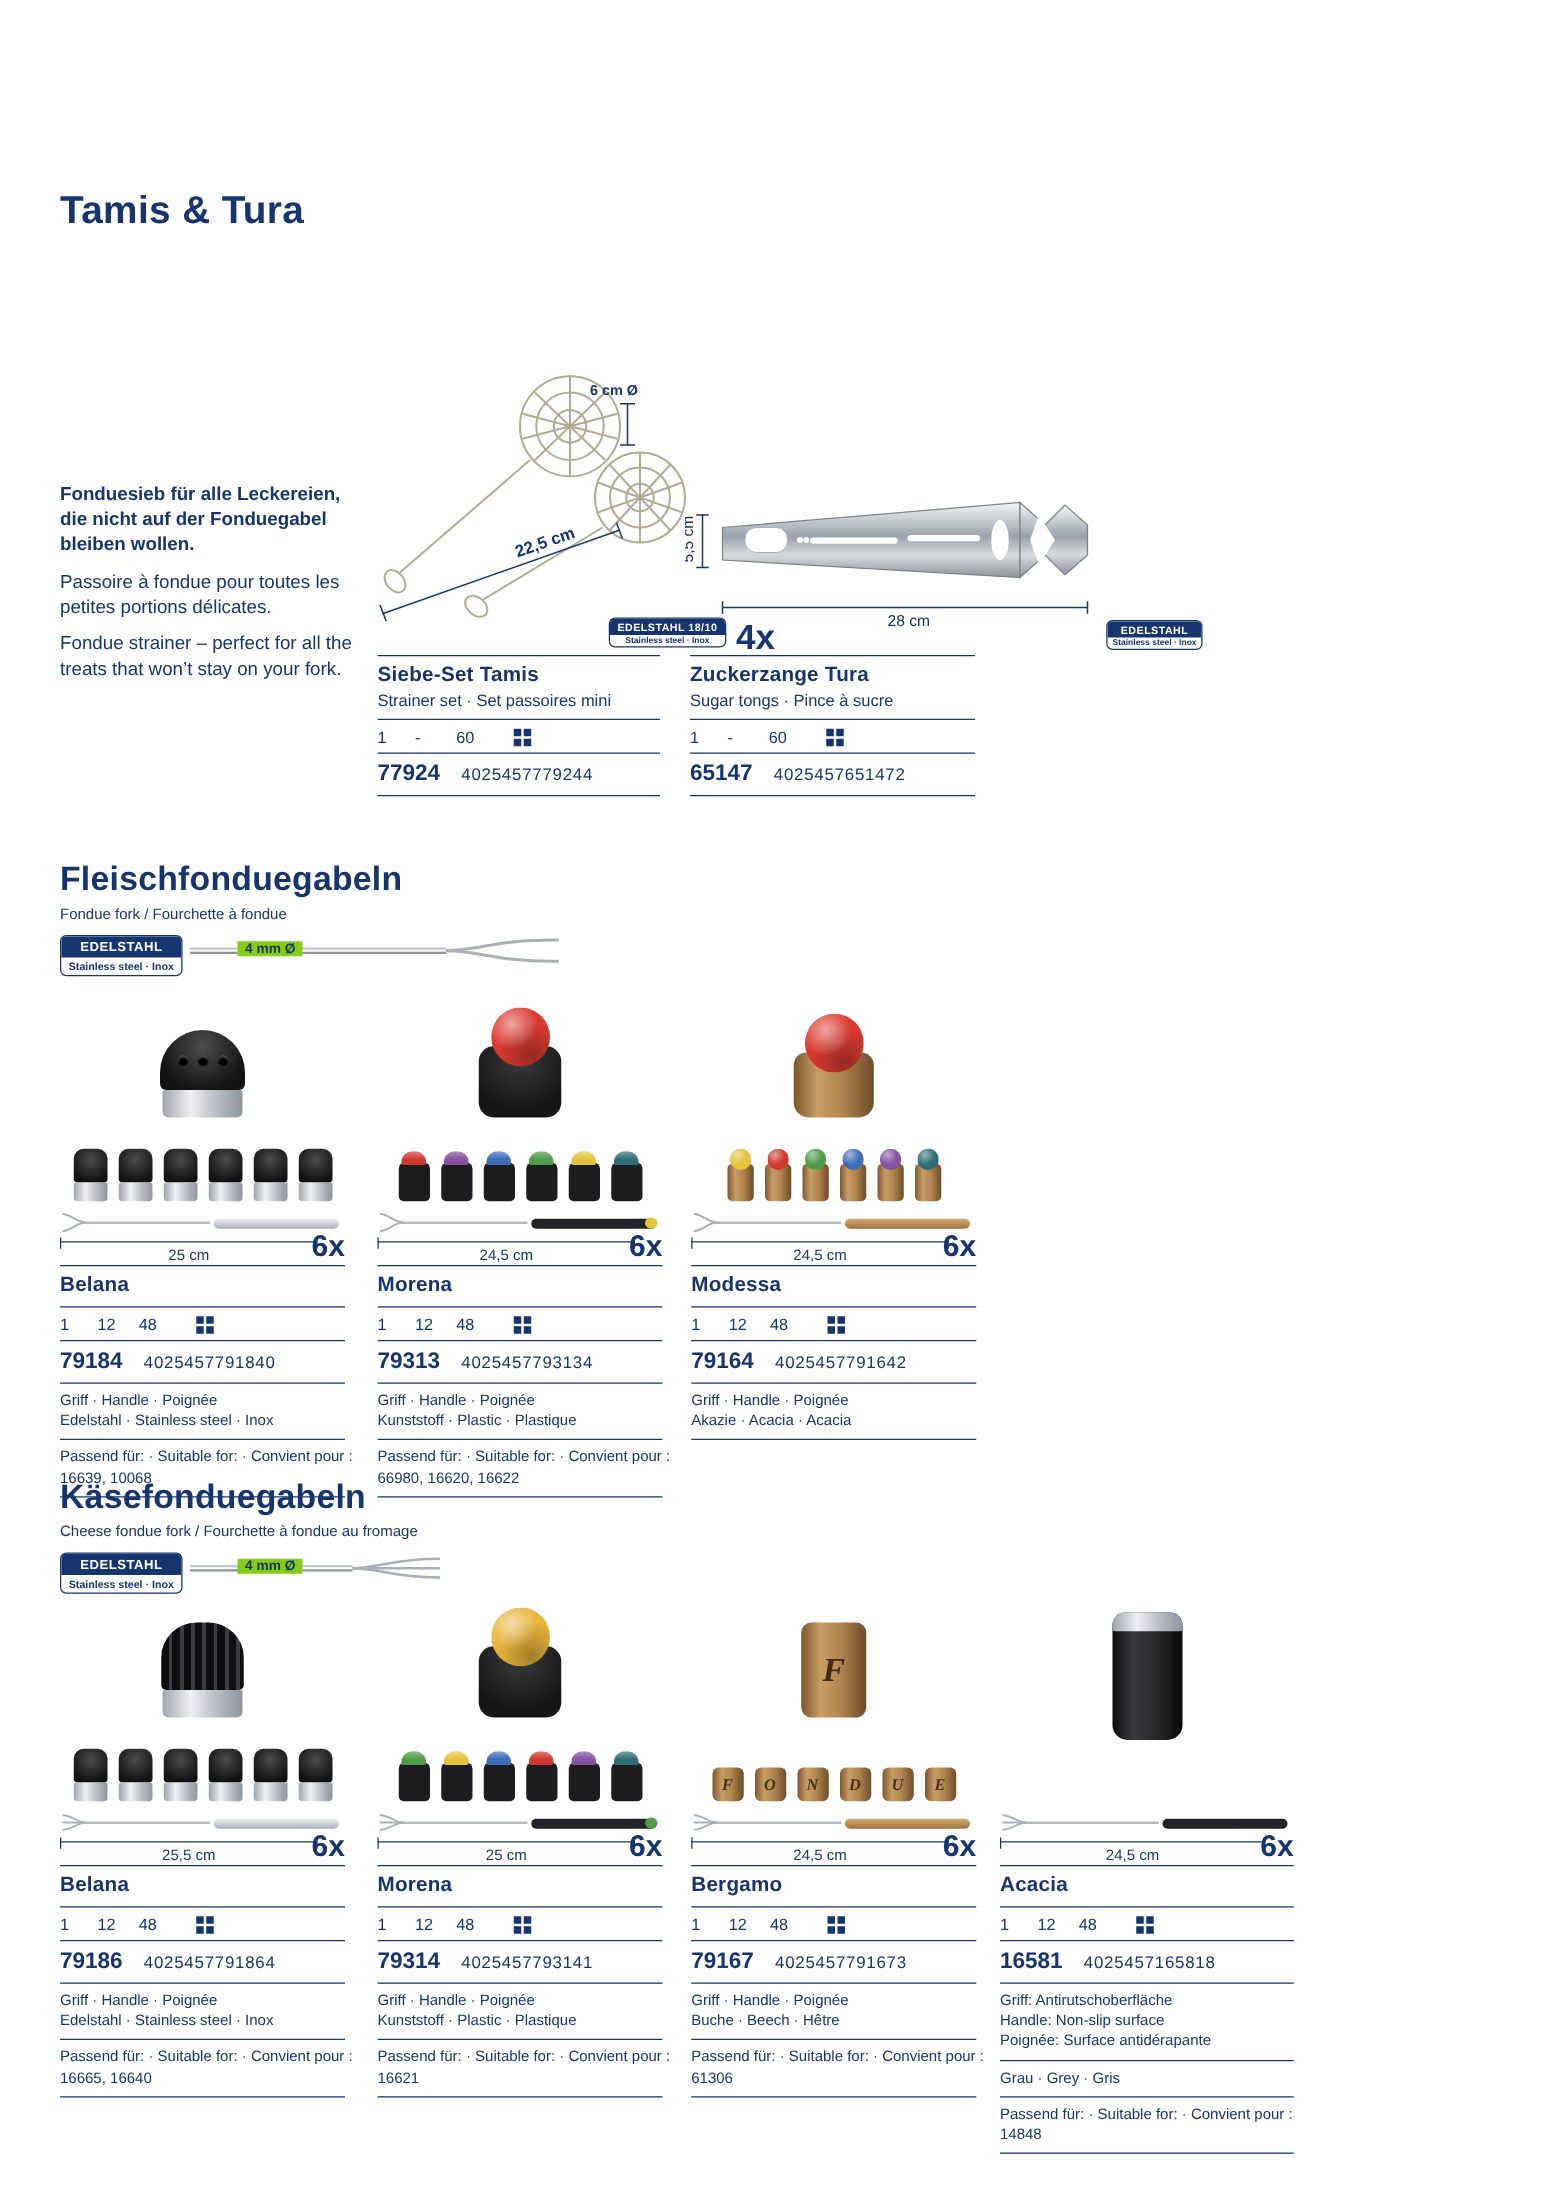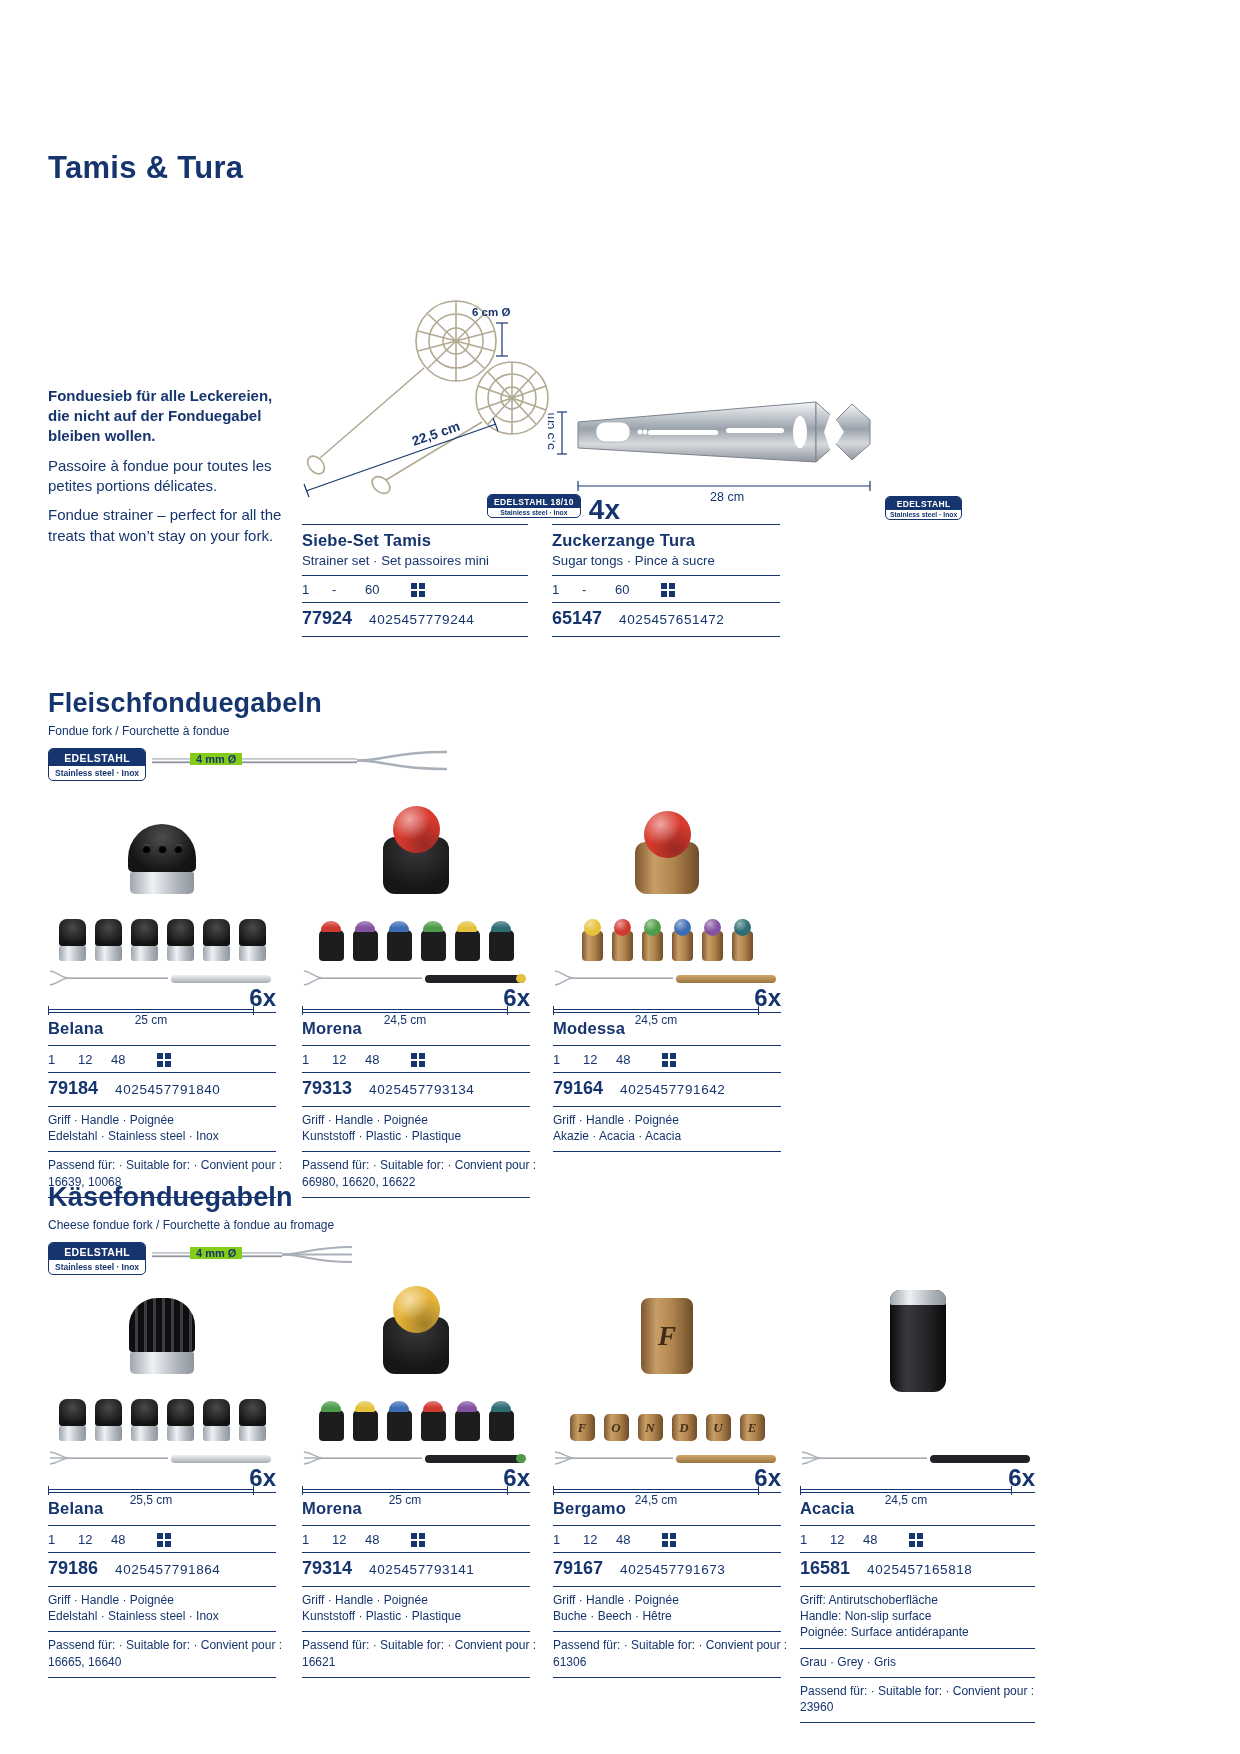--- a/index.html
+++ b/index.html
@@ -56,21 +56,21 @@
   .mini{display:inline-flex;flex-direction:column;align-items:center}
   .fork{position:relative;height:17px;margin-top:9px}
   .tines{position:absolute;left:1px;top:0}
   .f-shaft{position:absolute;left:20px;right:108px;top:7px;height:2.4px;background:linear-gradient(#d7dadd,#959ba3)}
   .f-handle{position:absolute;right:5px;top:4.5px;width:100px;height:8px;border-radius:4px}
   .h-steel{background:linear-gradient(#eef0f3,#a9aeb5)}
   .h-black{background:#222326}
   .h-wood{background:linear-gradient(#d2a870,#9c743f)}
   .htip{position:absolute;right:-1px;top:-0.5px;width:10px;height:9px;border-radius:50%}
   .tip-y{background:#e5c23c}.tip-g{background:#4e9c49}
-  .dimwrap{width:206px;margin-top:22px}
+  .dimwrap{width:206px;margin-top:6px}
   .dimline{height:0;border-top:1.2px solid var(--navy);position:relative}
   .dimline::before,.dimline::after{content:"";position:absolute;top:-4px;width:1.2px;height:9px;background:var(--navy)}
   .dimline::before{left:0}.dimline::after{right:0}
   .dimlabel{font-size:12px;text-align:center;margin-top:3px}
   .mult6{position:absolute;right:0;bottom:0;font-size:24px}
 
   
   .dome{display:flex;gap:7px;justify-content:center;align-items:center;width:68px;height:48px;
         background:radial-gradient(circle at 50% 28%,#4d4d4d,#141414 72%);border-radius:34px 34px 5px 5px}
   .dome u{width:9px;height:9px;border-radius:50%;background:#000;box-shadow:inset 0 1.5px 2px #5c5c5c;text-decoration:none}
@@ -756,21 +756,21 @@
     <div class="trow t-info">
       <div>Griff: Antirutschoberfläche</div>
         <div>Handle: Non-slip surface</div>
         <div>Poignée: Surface antidérapante</div>
     </div>
     <div class="trow t-info">
       <div>Grau · Grey · Gris</div>
     </div>
     <div class="trow t-info">
       <div class="nw">Passend für: · Suitable for: · Convient pour :</div>
-        <div>23960</div>
+        <div>14848</div>
     </div>
   </div>
 </div>
 
 <div class="footer" style="left:48px;top:1760px">
   <span class="brand">kela</span>
   <span class="vbar"></span>
   <span class="pg">158</span>
 </div>
 

